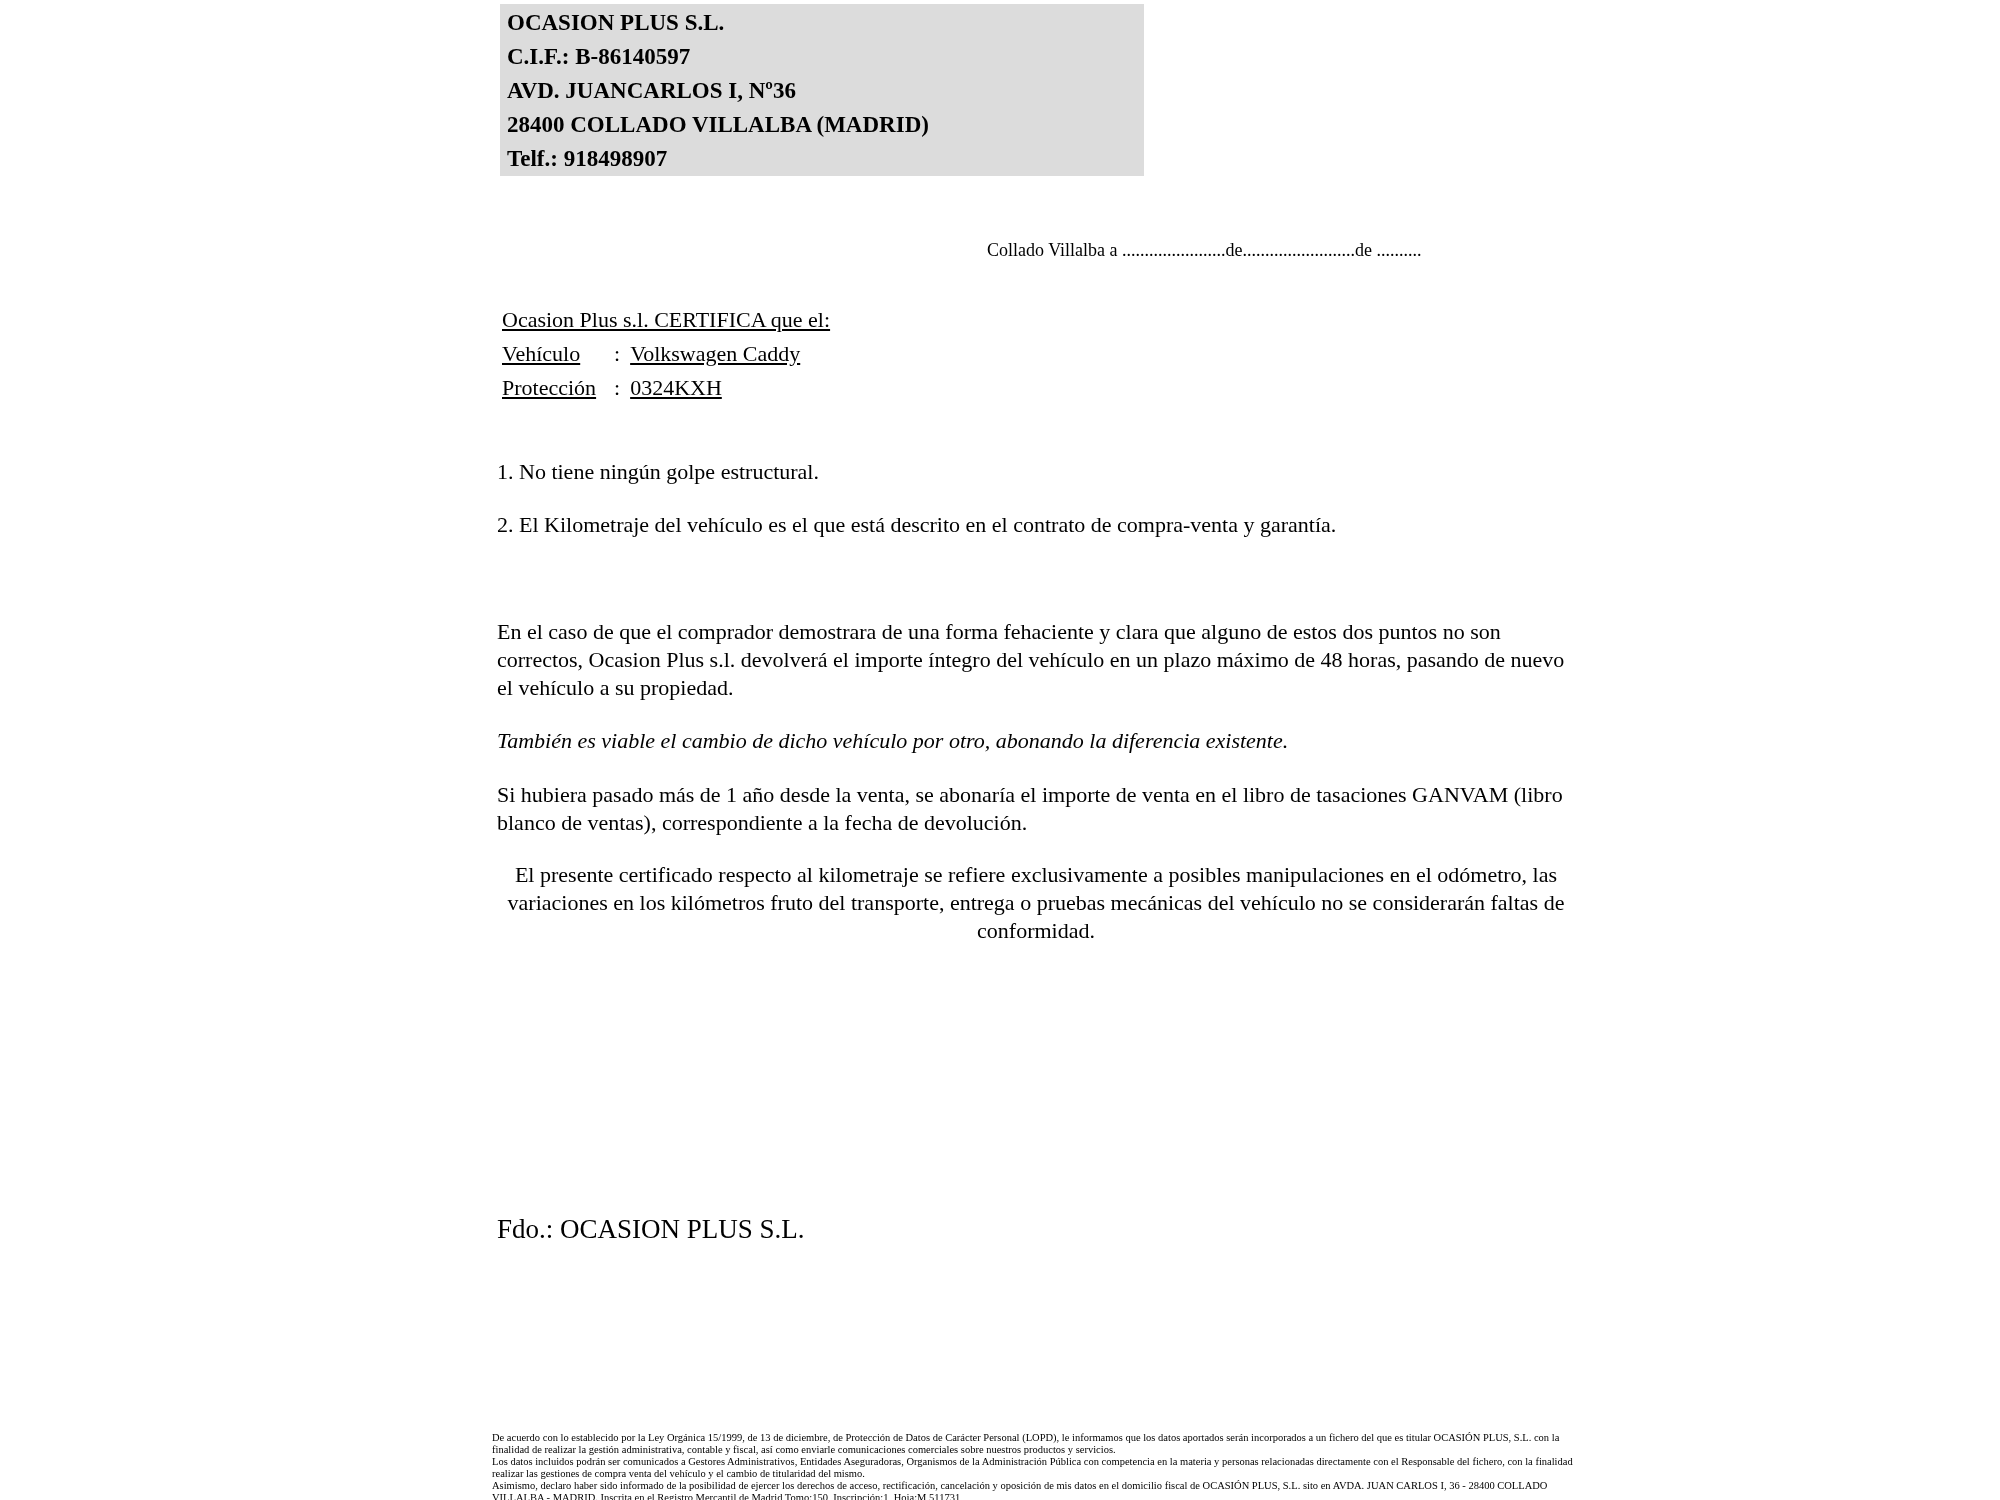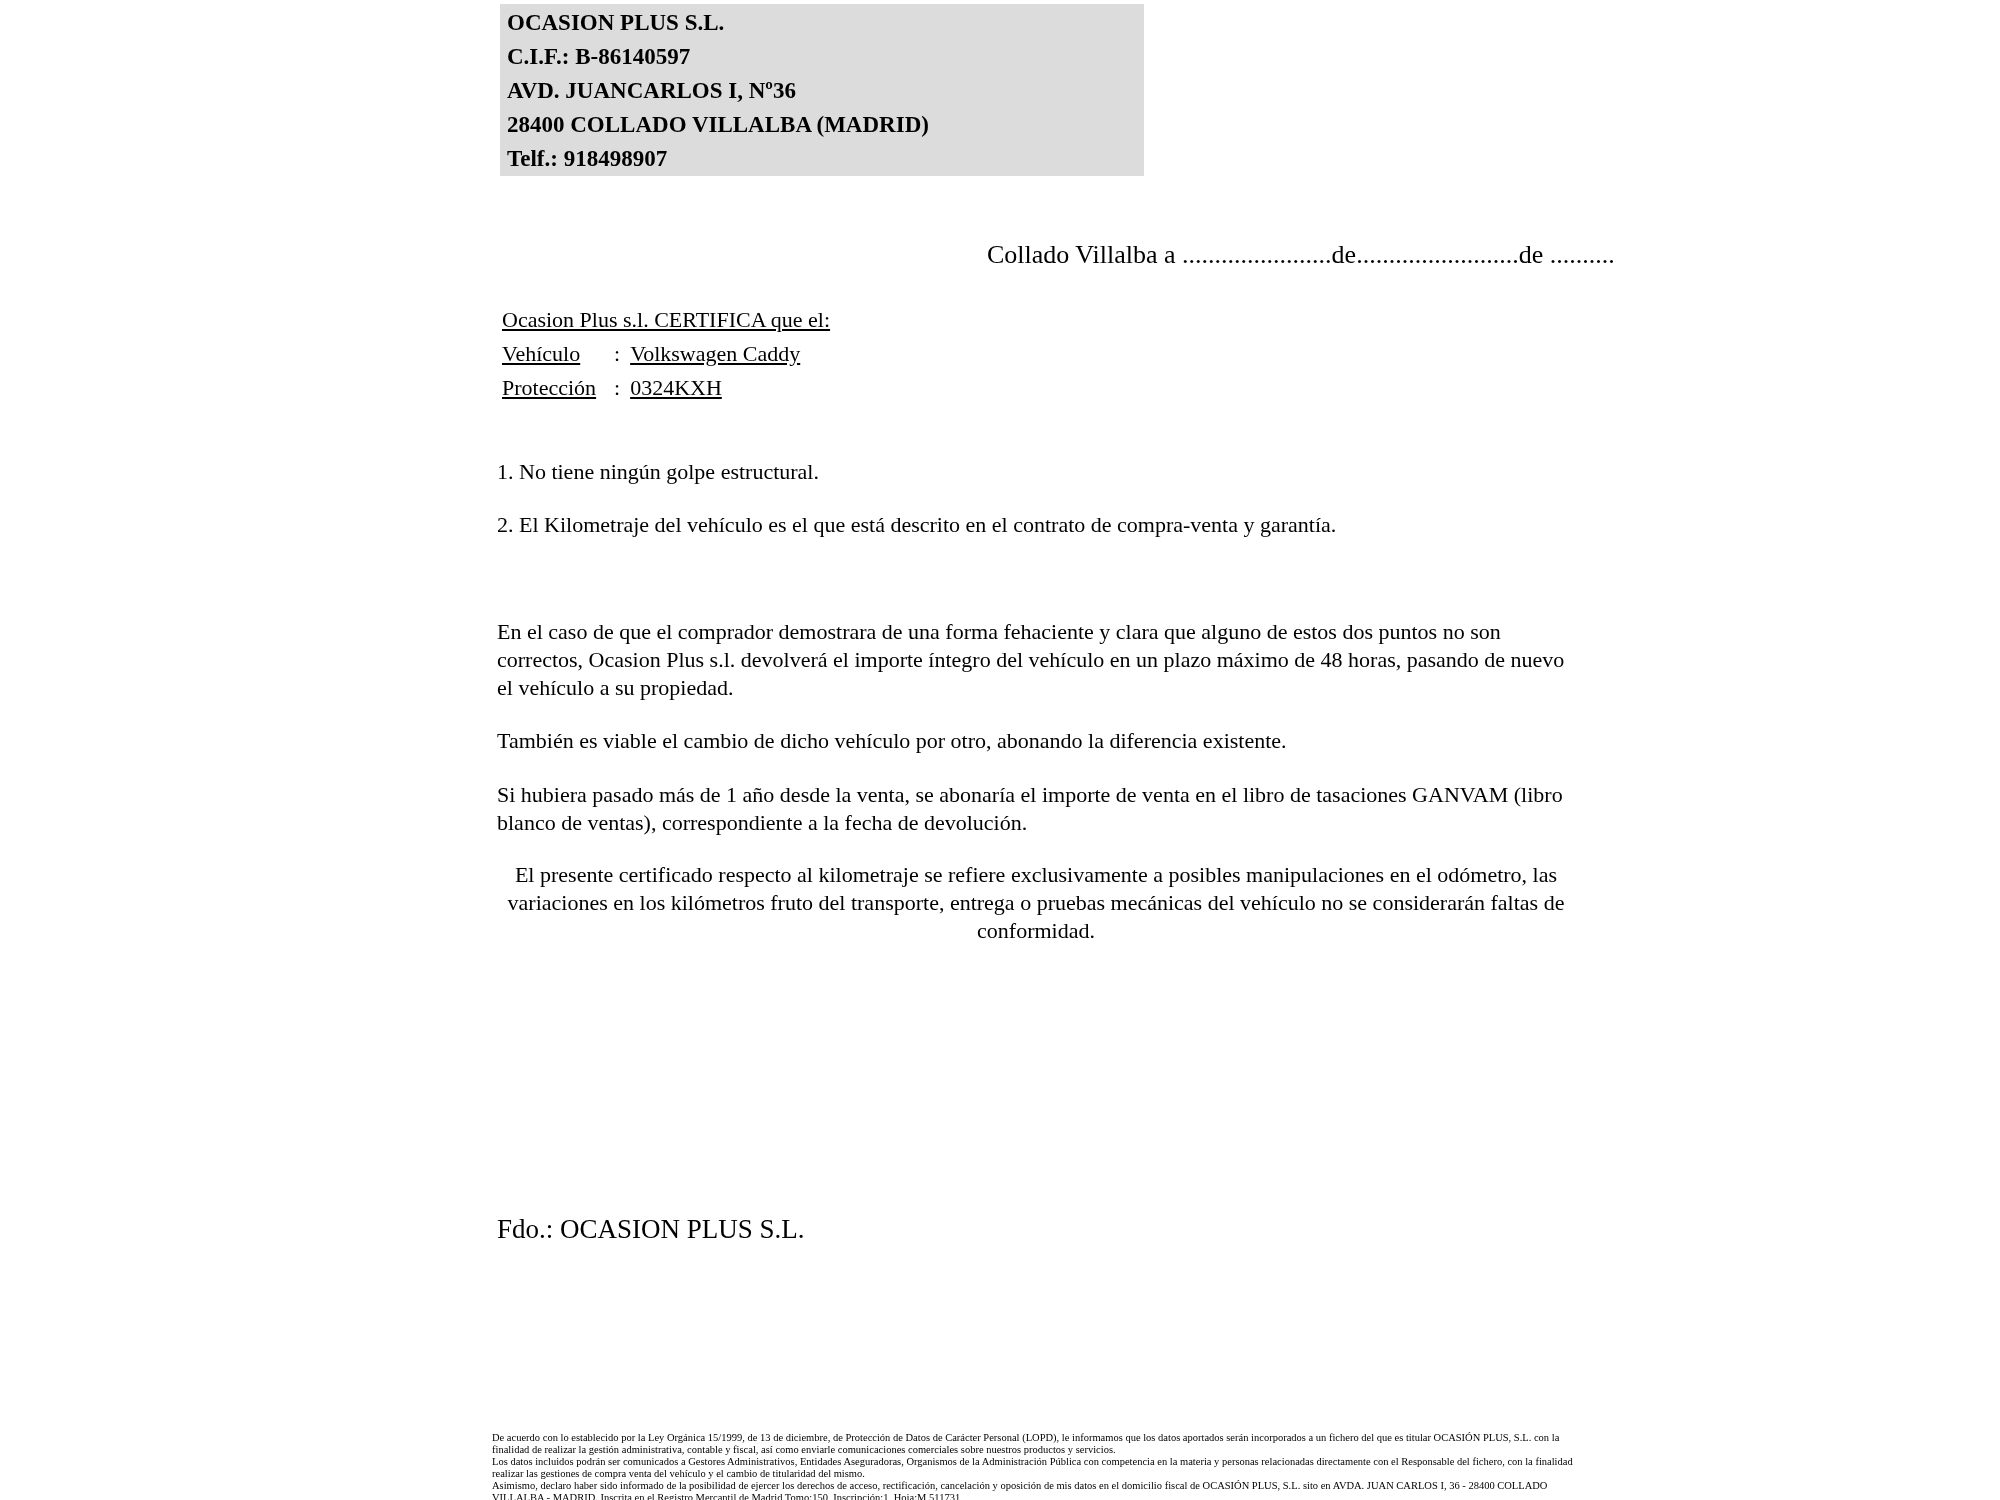--- a/index.html
+++ b/index.html
@@ -27,21 +27,21 @@
     background: #dcdcdc;
     padding: 2px 8px 0 7px;
     font-weight: bold;
     font-size: 23px;
     line-height: 34px;
   }
 
   .date-line {
     left: 959px;
     top: 240px;
-    font-size: 26px;
+    font-size: 18px;
     white-space: nowrap;
   }
 
   .certify-block {
     left: 474px;
     top: 303px;
     font-size: 22px;
     line-height: 34px;
     text-decoration: underline;
   }
@@ -53,21 +53,21 @@
   }
   .kv-sep { display: inline-block; margin-right: 10px; }
 
   .body-text {
     font-size: 22px;
     line-height: 28px;
   }
   .point-1 { left: 469px; top: 458px; white-space: nowrap; }
   .point-2 { left: 469px; top: 511px; white-space: nowrap; }
   .para-1  { left: 469px; top: 618px; width: 1078px; }
-  .para-2  { left: 469px; top: 727px; width: 1078px; }
+  .para-2  { left: 469px; top: 727px; width: 1078px; font-style: italic; }
   .para-3  { left: 469px; top: 781px; width: 1078px; }
   .para-4  { left: 469px; top: 861px; width: 1078px; text-align: center; }
 
   .signature {
     left: 469px;
     top: 1214px;
     font-size: 27px;
     white-space: nowrap;
   }
 

